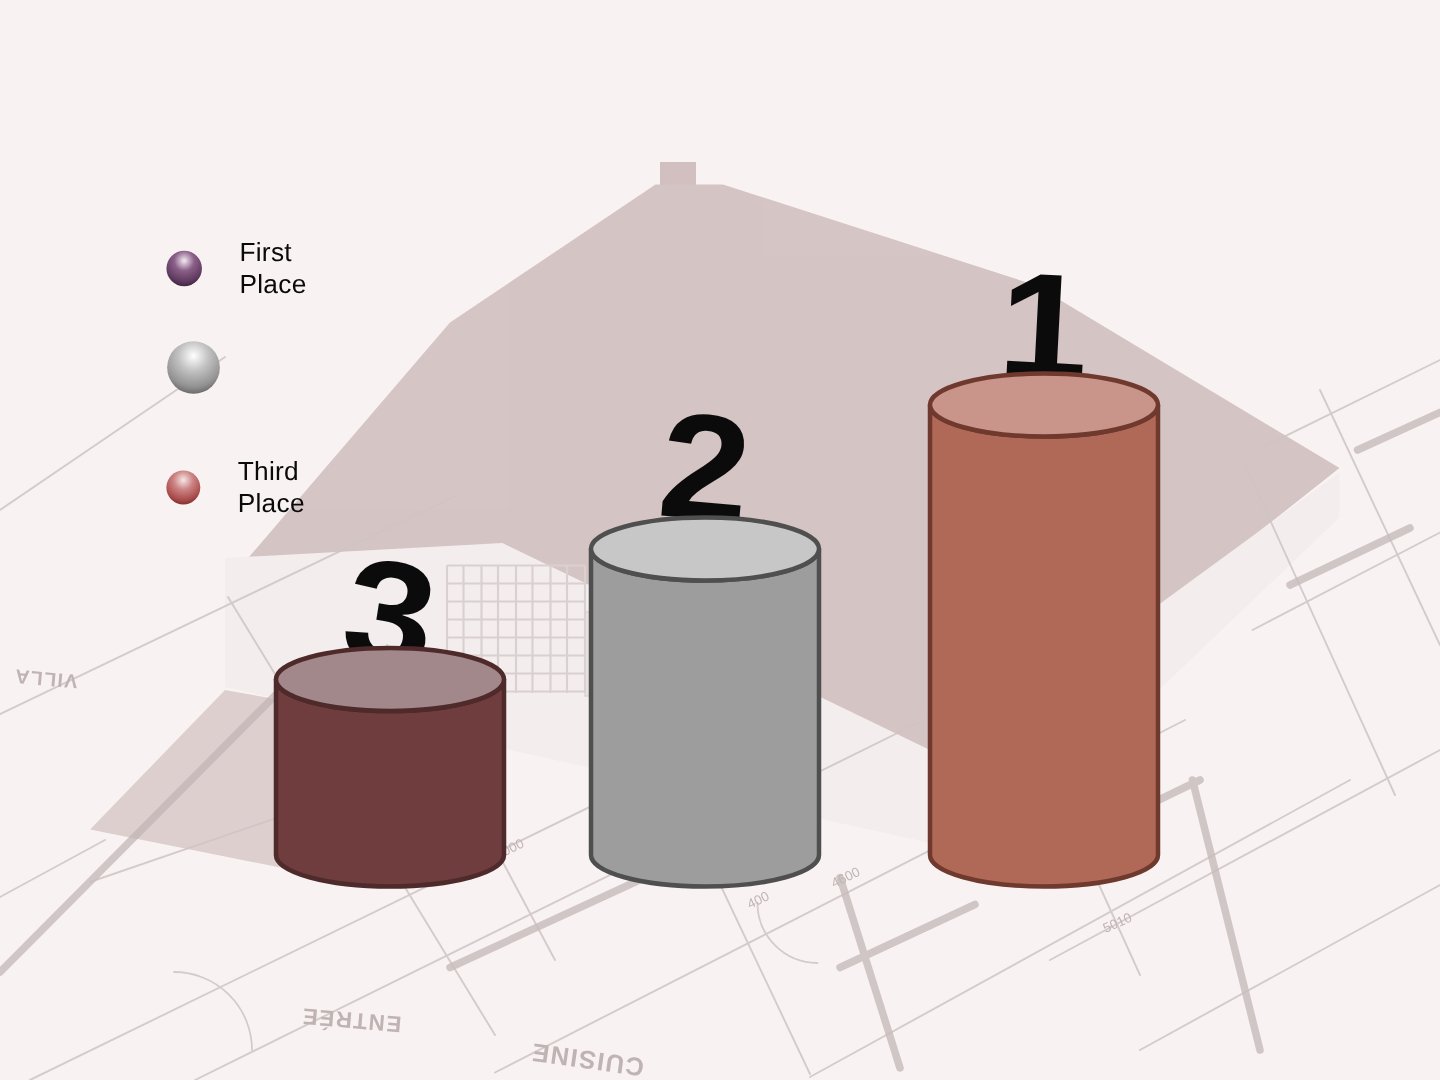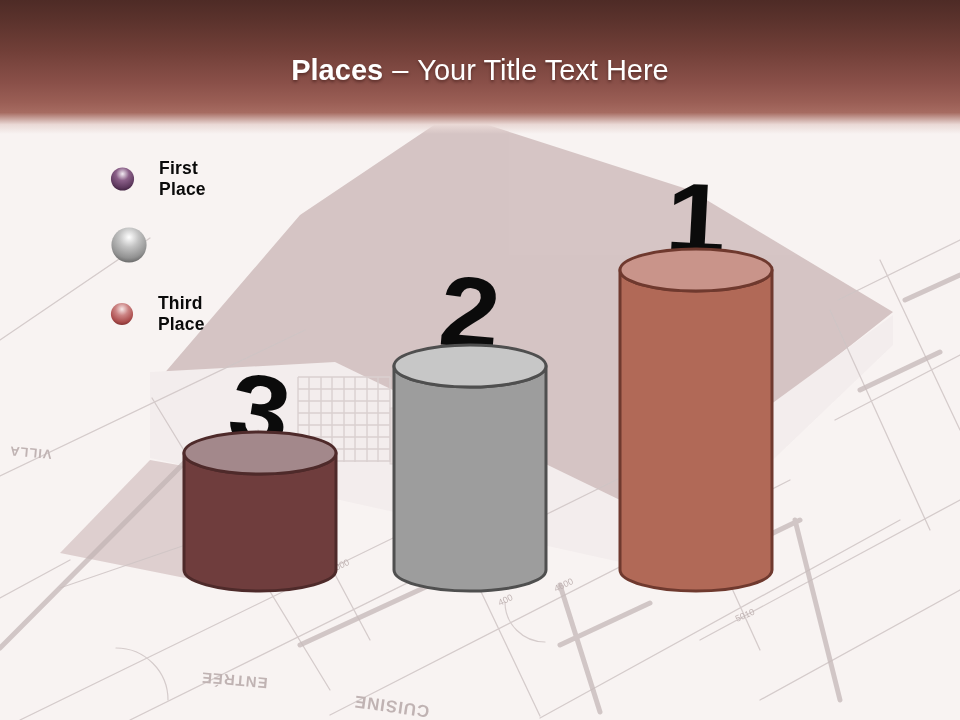--- a/index.html
+++ b/index.html
@@ -20,23 +20,23 @@
     white-space:nowrap;
   }
   .title .emph{font-weight:700;}
   .title .dash{font-weight:400;margin:0 9px;}
   .title .rest{font-weight:400;}
   
   .legend{position:absolute;left:110px;top:0;}
   .legend-row{position:absolute;display:flex;align-items:center;}
   .legend-row.r1{top:158px;}
   .legend-row.r2{top:226px;}
-  .legend-row.r3{top:293px;}
+  .legend-row.r3{top:304px;}
   .ball{width:38px;height:38px;display:block;}
-  .legend-label{margin-left:24px;font-size:17.5px;font-weight:700;color:#0a0a0a;letter-spacing:.2px;}
+  .legend-label{margin-left:24px;font-size:17.5px;font-weight:400;color:#0a0a0a;letter-spacing:.2px;}
   
   .rank{
     position:absolute;width:140px;text-align:center;
     font-size:100px;font-weight:700;color:#0b0b0b;line-height:1;
     transform-origin:center;
     font-stretch:condensed;
   }
   .rank-3{left:190px;top:360px;transform:rotate(9deg) scaleX(1.08);}
   .rank-2{left:400px;top:262px;transform:rotate(5deg) scaleX(1.08);}
   .rank-1{left:626px;top:168px;transform:rotate(3deg) scaleX(1.08);}
@@ -74,25 +74,20 @@
       <text x="52" y="450" transform="rotate(185 52 450)" font-size="13" font-weight="bold" letter-spacing="1" fill="#b7a9a9">VILLA</text>
       <text x="268" y="678" transform="rotate(185 268 678)" font-size="15" font-weight="bold" letter-spacing="1" fill="#b7a9a9">ENTRÉE</text>
       <text x="430" y="706" transform="rotate(188 430 706)" font-size="17" font-weight="bold" letter-spacing="1" fill="#b7a9a9">CUISINE</text>
       <text x="332" y="573" transform="rotate(-26 332 573)" font-size="9" fill="#b7a9a9">4000</text>
       <text x="556" y="592" transform="rotate(-26 556 592)" font-size="9" fill="#b7a9a9">4600</text>
       <text x="500" y="606" transform="rotate(-26 500 606)" font-size="9" fill="#b7a9a9">400</text>
       <text x="737" y="622" transform="rotate(-24 737 622)" font-size="9" fill="#b7a9a9">5010</text>
     </g>
   </svg>
 
-  <div class="header">
-    <div class="title">
-      <span class="emph">Places</span><span class="dash">–</span><span class="rest">Your Title Text Here</span>
-    </div>
-  </div>
 
   <div class="rank rank-3">3</div>
   <div class="rank rank-2">2</div>
   <div class="rank rank-1">1</div>
 
   <svg class="layer" width="960" height="720" viewBox="0 0 960 720">
     <g stroke-width="3" stroke-linejoin="round">
       <path d="M184,453 V570 A76,21 0 0 0 336,570 V453 A76,21 0 0 1 184,453 Z" fill="#6f3d3d" stroke="#4e2a2a"></path>
       <ellipse cx="260" cy="453" rx="76" ry="21" fill="#a3888b" stroke="#4e2a2a"></ellipse>
     </g>

